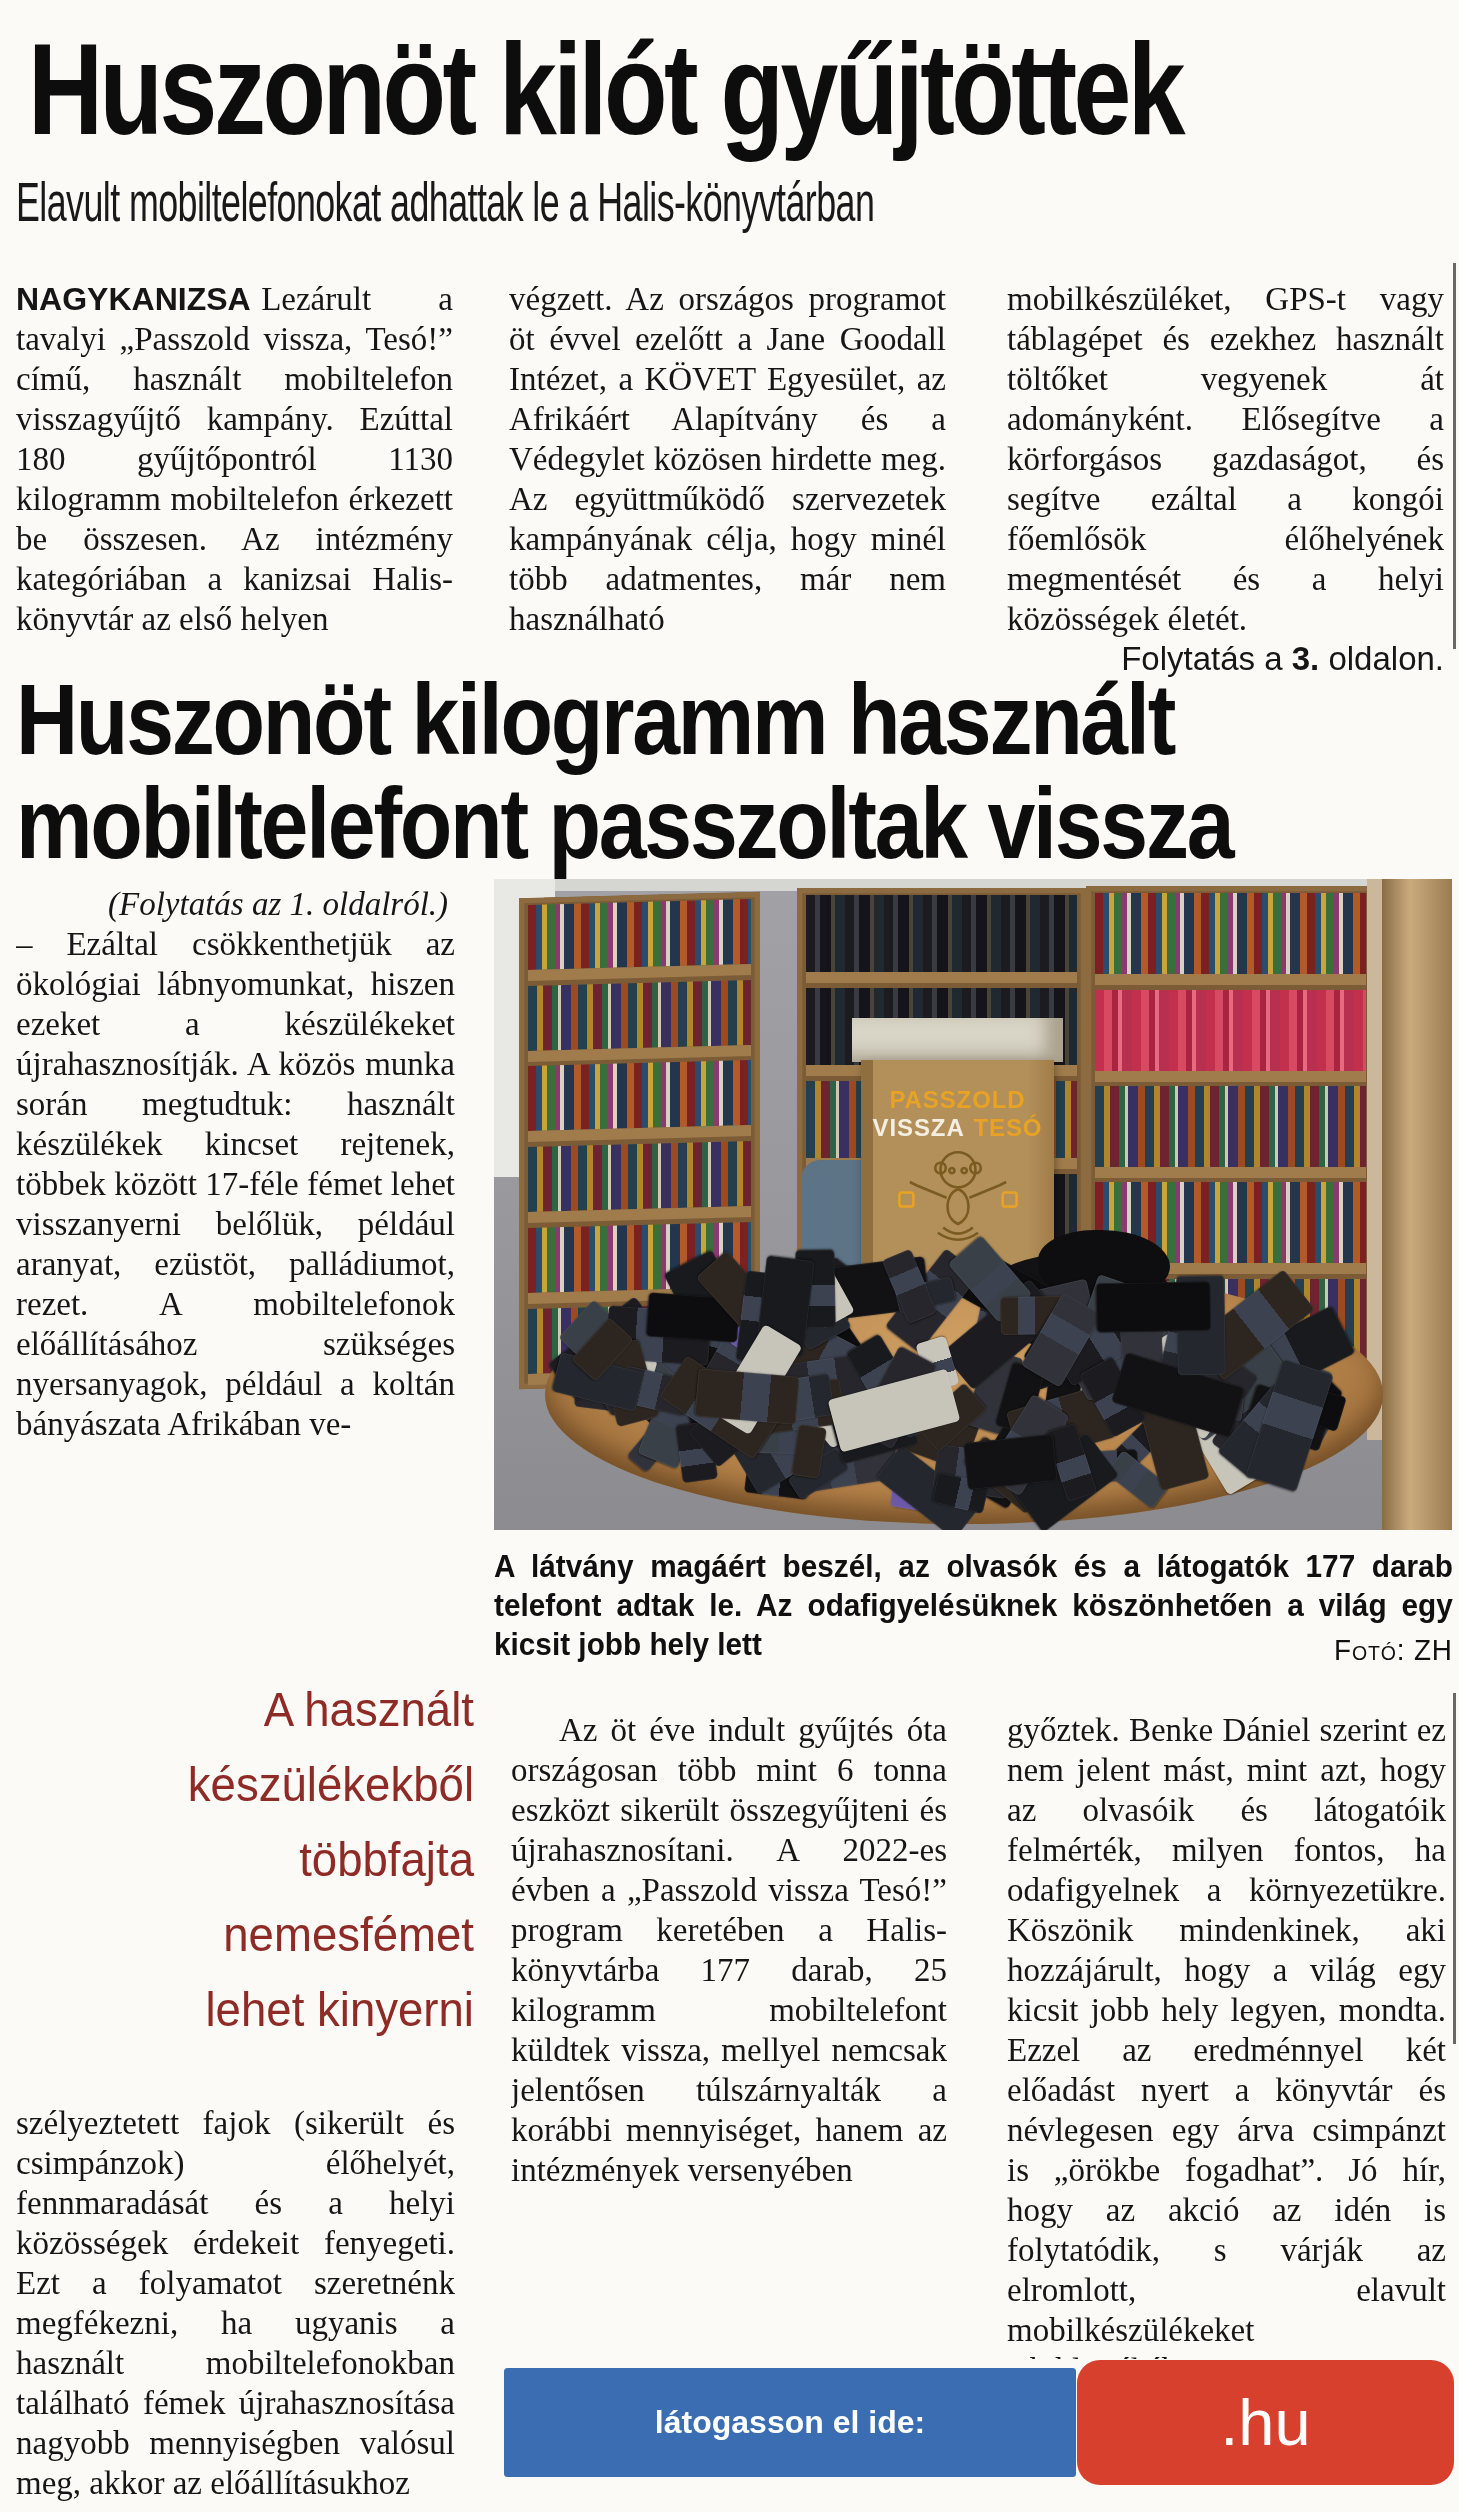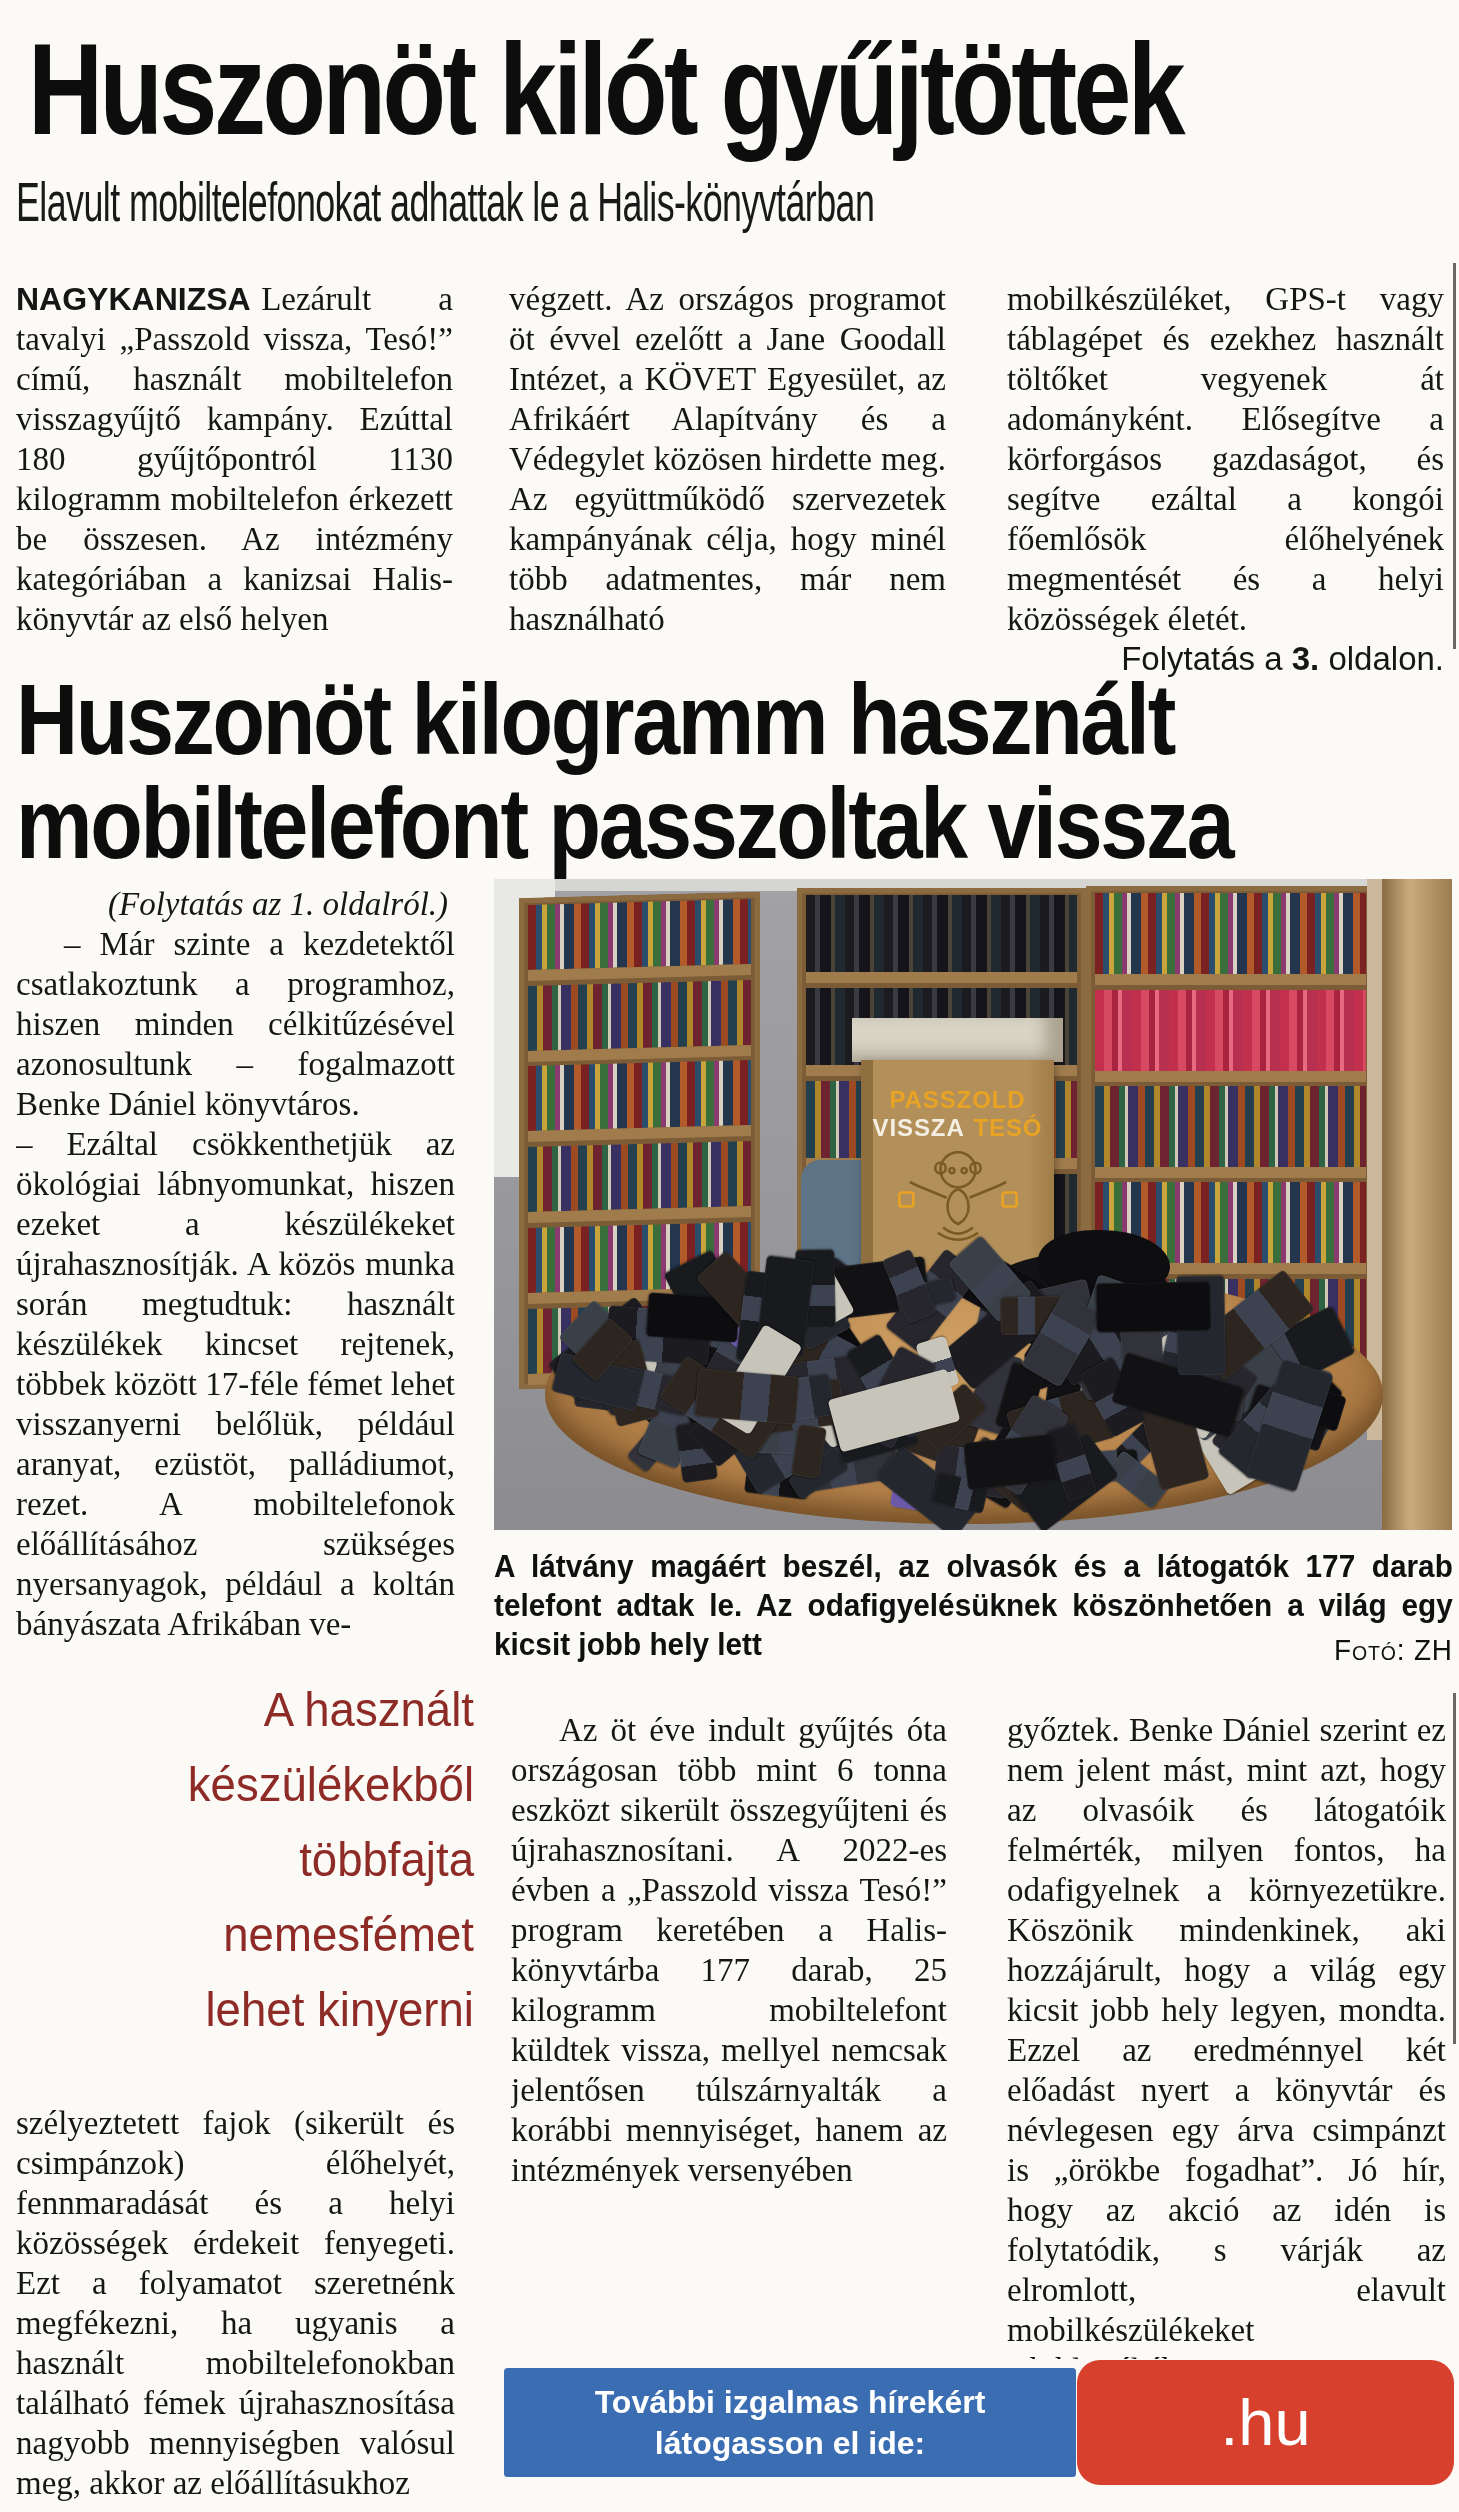--- a/index.html
+++ b/index.html
@@ -103,21 +103,20 @@
     <p class="cont"><span>Folytatás a </span><b>3.</b><span> oldalon.</span></p>
   </div>
 
   <h2 class="abs hl2" style="margin:0;">
     <span class="line">Huszonöt kilogramm használt</span>
     <span class="line">mobiltelefont passzoltak vissza</span>
   </h2>
 
   <div class="abs col" id="a2c1">
     <p class="note">(Folytatás az 1. oldalról.)</p>
-    <p class="ind">– Már szinte a kezdetektől csatlakoztunk a programhoz, hiszen minden célkitűzésével azonosultunk – fogalmazott Benke Dániel könyvtáros.</p>
     <p>– Ezáltal csökkenthetjük az ökológiai lábnyomunkat, hiszen ezeket a készülékeket újrahasznosítják. A közös munka során megtudtuk: használt készülékek kincset rejtenek, többek között 17-féle fémet lehet visszanyerni belőlük, például aranyat, ezüstöt, palládiumot, rezet. A mobiltelefonok előállításához szükséges nyersanyagok, például a koltán bányászata Afrikában ve-</p>
   </div>
 
   <div class="abs photo">
     <div class="abs topstrip"></div>
     <div class="abs wall"></div>
 
     <div class="abs shelf" style="left:24.6px;top:16px;width:241px;height:491px;transform:skewY(-1.5deg);">
       <div class="row bk-a" style="top:7px;height:65px;"></div>
       <div class="row bk-b" style="top:88px;height:65px;"></div>
@@ -341,21 +340,20 @@
   </div>
   <div class="abs col" id="a2c3">
     <p>győztek. Benke Dániel szerint ez nem jelent mást, mint azt, hogy az olvasóik és látogatóik felmérték, milyen fontos, ha odafigyelnek a környezetükre. Köszönik mindenkinek, aki hozzájárult, hogy a világ egy kicsit jobb hely legyen, mondta. Ezzel az eredménnyel két előadást nyert a könyvtár és névlegesen egy árva csimpánzt is „örökbe fogadhat”. Jó hír, hogy az akció az idén is folytatódik, s várják az elromlott, elavult mobilkészülékeket</p>
     <div class="lastrow">
       <span>a bibliotékába.</span>
       <b class="byline">BB</b>
     </div>
   </div>
 
   <div class="abs promo-blue">
-    <div>További izgalmas hírekért</div>
     <div>látogasson el ide:</div>
   </div>
   <div class="abs promo-red">
       <span class="zh">.hu</span>
   </div>
 
   <div class="abs scanline" style="left:1453px;top:263px;height:386px;"></div>
   <div class="abs scanline" style="left:1453px;top:1693px;height:351px;"></div>
 </div>
 

